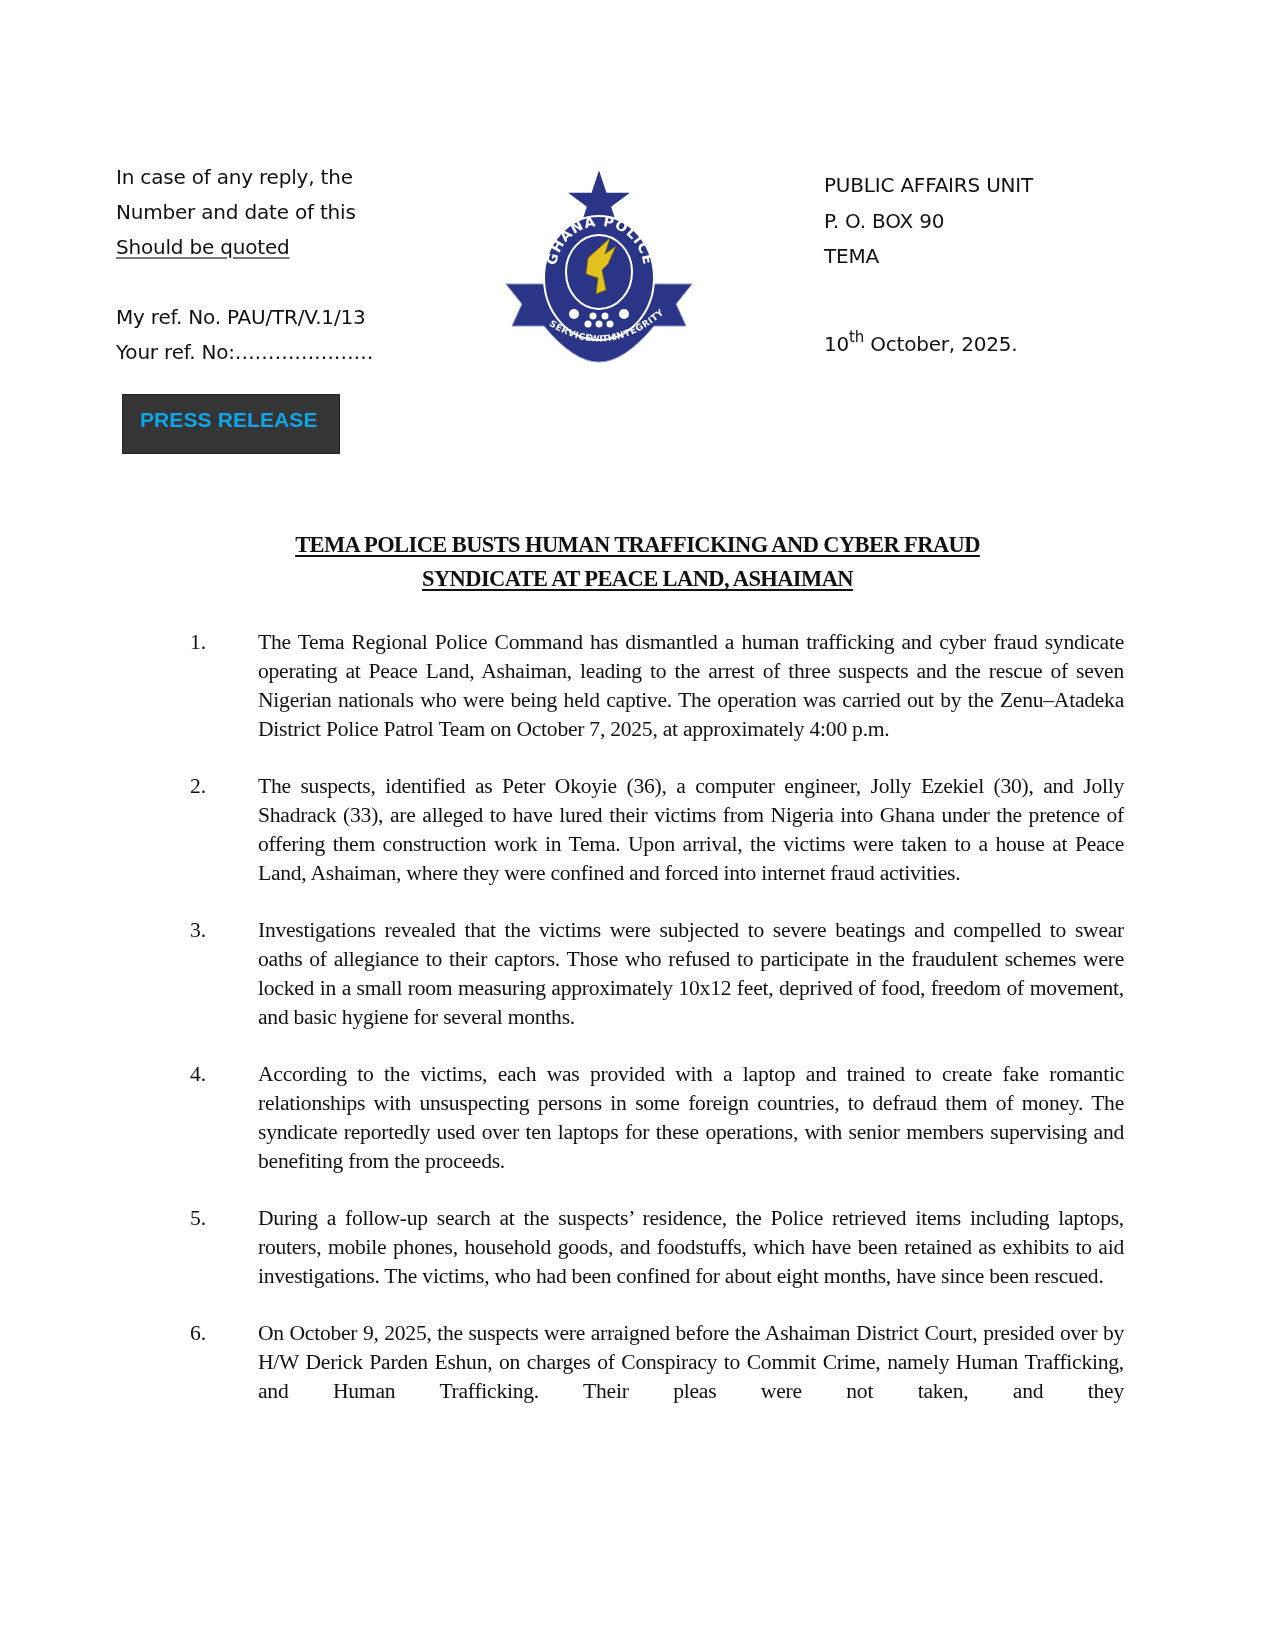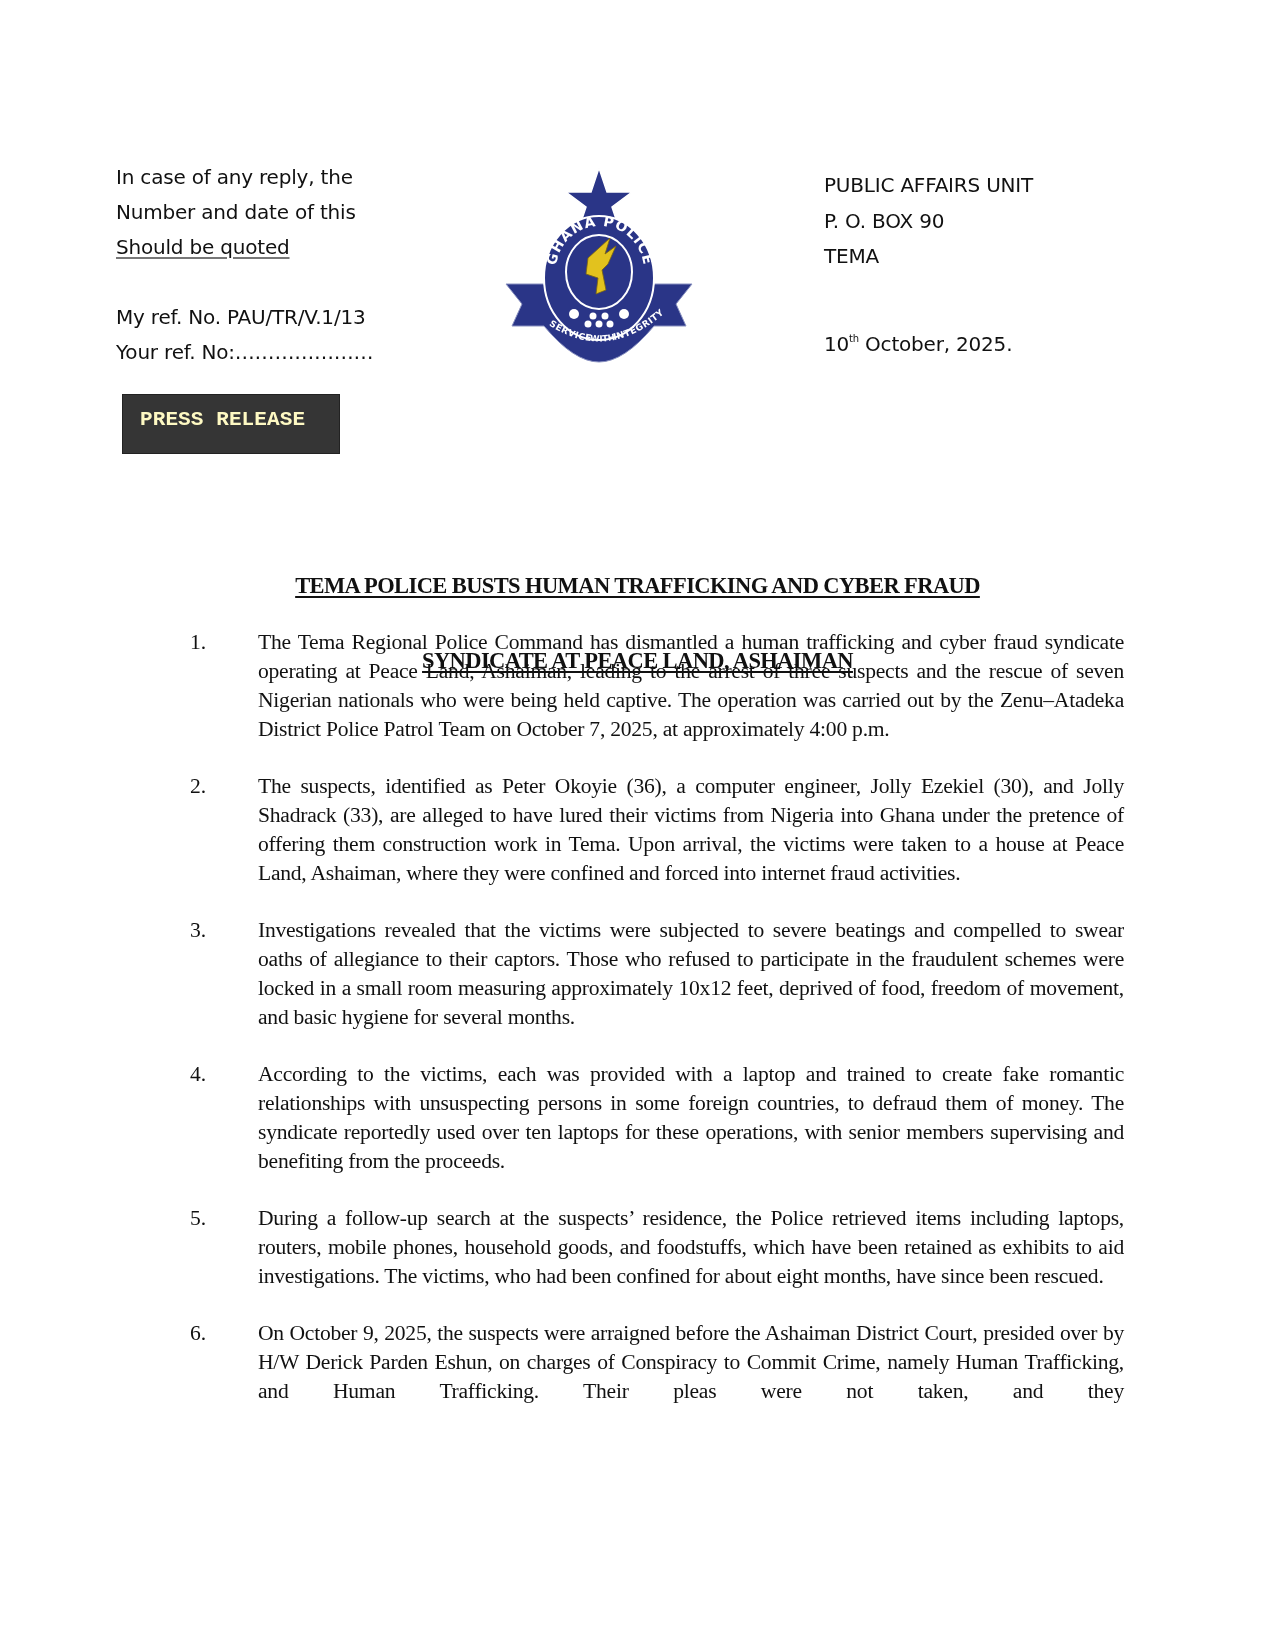--- a/index.html
+++ b/index.html
@@ -9,38 +9,38 @@
 
     
     .left-head { position: absolute; left: 116px; top: 160px; width: 320px; }
     .left-head .line { font-size: 20px; line-height: 35px; white-space: nowrap; letter-spacing: -0.2px; }
     .left-head .quoted { text-decoration: underline; text-decoration-color: #777; text-underline-offset: 3px; }
     .left-head .gap { height: 35px; }
 
     .press-box {
       position: absolute; left: 122px; top: 394px; width: 218px; height: 60px;
       background: #353535; border: 1px solid #222; box-sizing: border-box;
-      color: #fef9c3; font-family: Liberation Mono, monospace; font-weight: bold;
+      color: #0ea5e9; font-family: Liberation Sans, sans-serif; font-weight: bold;
       font-size: 21px; line-height: 22px; padding: 14px 0 0 17px; letter-spacing: 0.1px;
     }
 
     
     .logo { position: absolute; left: 504px; top: 166px; width: 190px; height: 202px; }
 
     
     .right-head { position: absolute; left: 824px; top: 168px; }
     .right-head .line { font-size: 20px; line-height: 35.5px; white-space: nowrap; letter-spacing: -0.2px; }
     .right-head .date { margin-top: 52px; }
-    .right-head sup { font-size: 10px; vertical-align: 9px; line-height: 0; }
+    .right-head sup { font-size: 15px; vertical-align: 9px; line-height: 0; }
 
     
     .title { position: absolute; left: 0; width: 1275px; top: 528px; text-align: center;
       font-family: "Liberation Serif", serif; font-weight: bold; font-size: 22.5px; line-height: 34px;
       letter-spacing: -0.6px; }
-    .title .t-line { display: block; margin-top: 41px; }
+    .title .t-line { display: block; }
     .title .t-line span { text-decoration: underline; text-decoration-thickness: 2px; text-underline-offset: 3px; }
 
     
     .body-list { position: absolute; left: 190px; top: 628px; width: 934px;
       font-family: "Liberation Serif", serif; font-size: 21.6px; line-height: 29px; color: #111; }
     .para { display: flex; margin-bottom: 28px; }
     .para .num { width: 36px; flex: 0 0 36px; }
     .para .txt { flex: 1; text-align: justify; letter-spacing: -0.25px; margin-left: 32px; }
   </style>
 </head>

